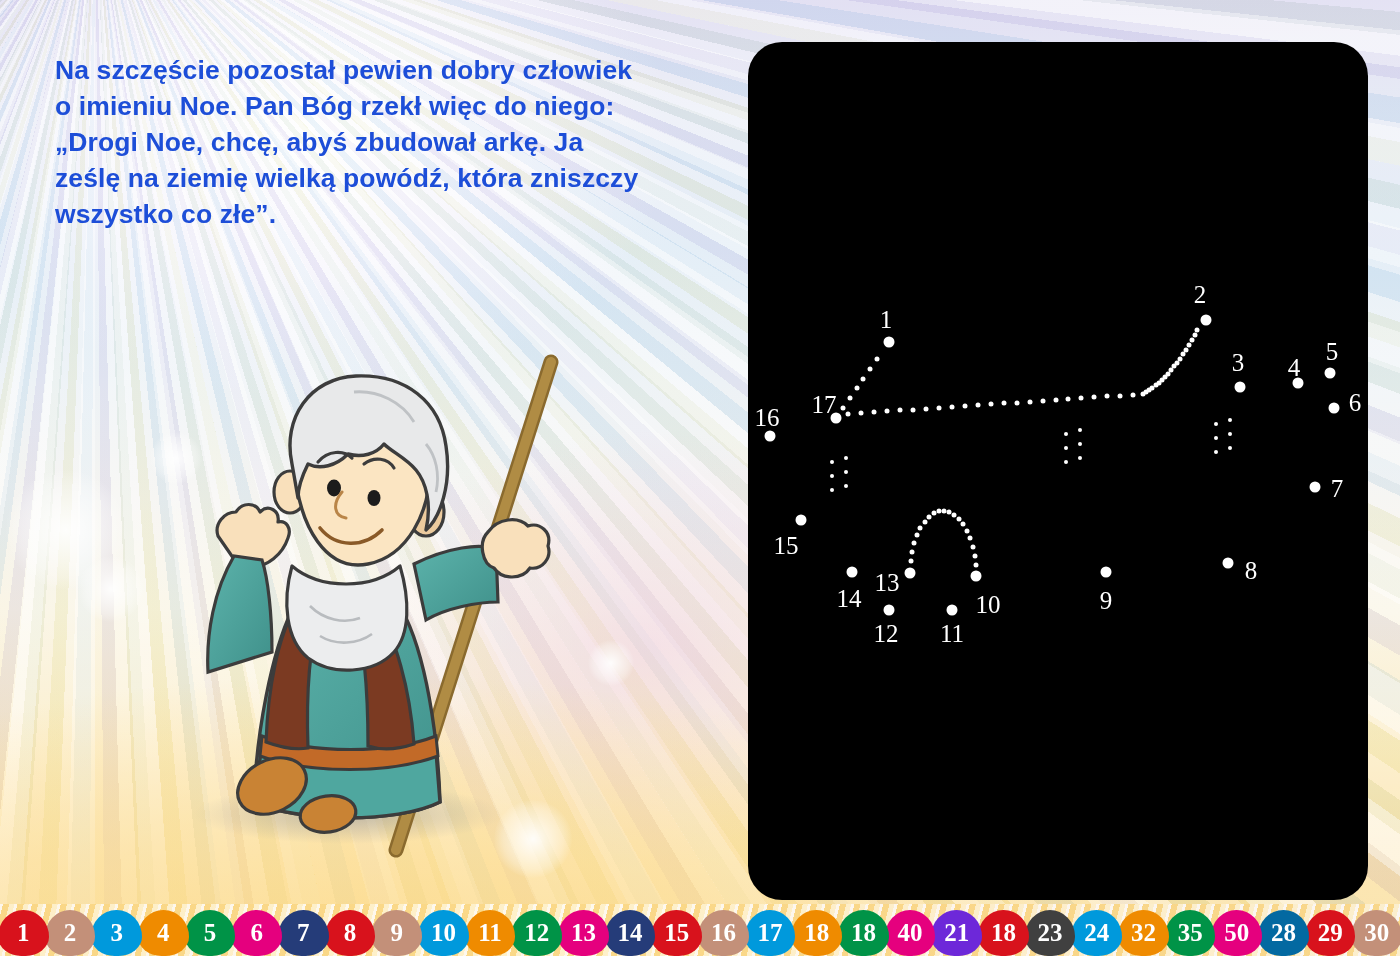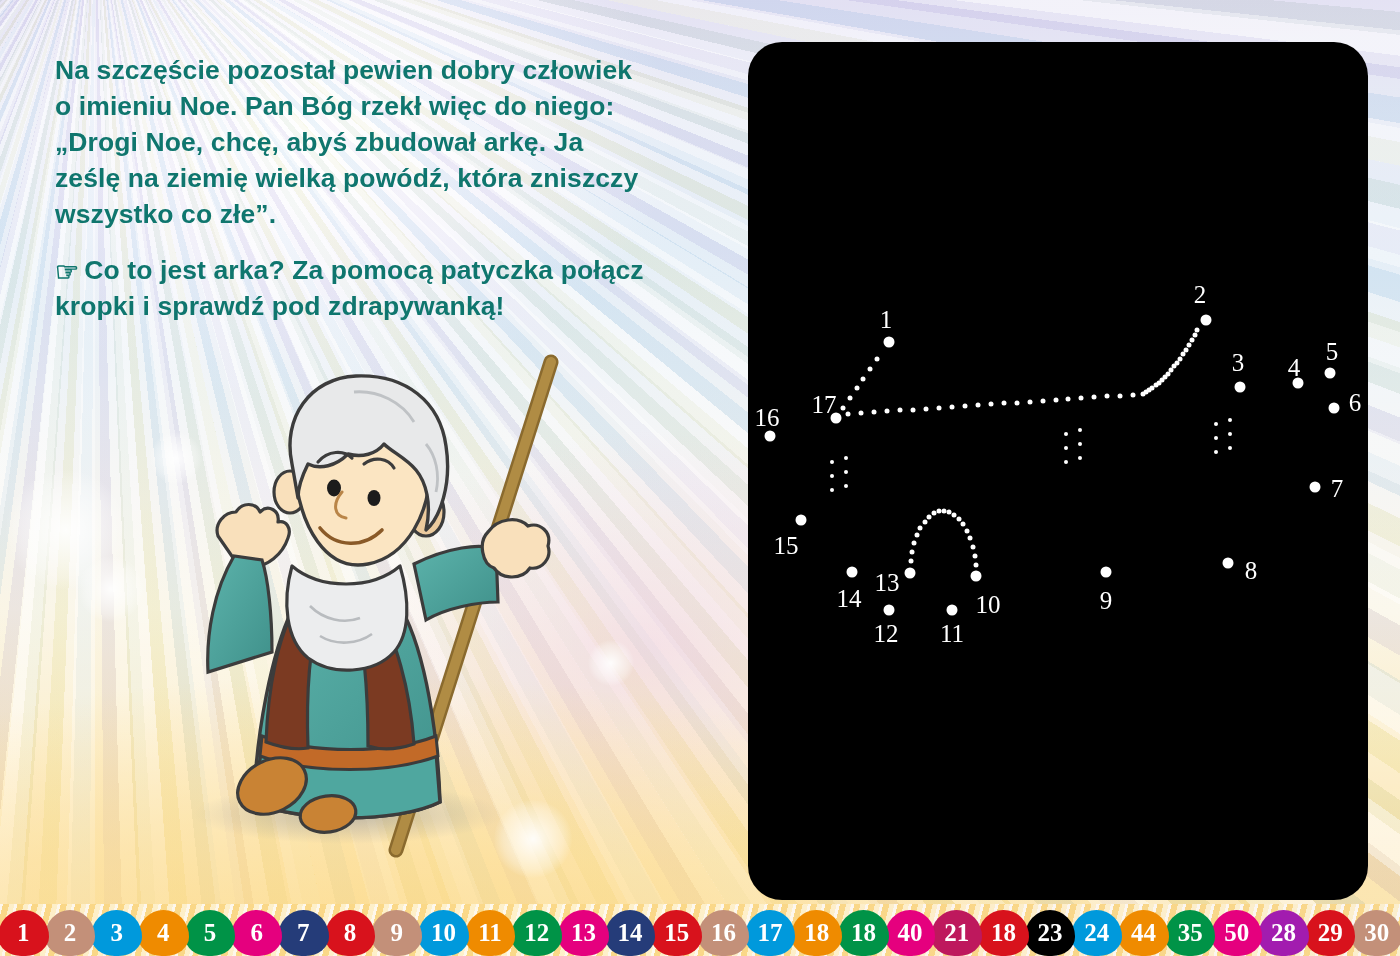--- a/index.html
+++ b/index.html
@@ -66,21 +66,21 @@
   .bk1 { left: 6px;   top: 470px; width: 120px; height: 120px; }
   .bk2 { left: 78px;  top: 556px; width: 66px;  height: 66px;  }
   .bk3 { left: 150px; top: 432px; width: 52px;  height: 52px;  }
   .bk4 { left: 494px; top: 800px; width: 78px;  height: 78px;  }
   .bk5 { left: 588px; top: 640px; width: 46px;  height: 46px;  }
 
   
   .story {
     position: absolute; left: 55px; top: 52px; width: 600px;
     font-size: 26.5px; line-height: 36px; font-weight: 700;
-    color: #0f766e; letter-spacing: .1px;
+    color: #1d4ed8; letter-spacing: .1px;
   }
   .story p + p { margin-top: 20px; }
   .hand-icon {
     font-size: 27px; line-height: 1; margin-right: 5px;
     display: inline-block; transform: translateY(2px);
   }
 
   
   .noah { position: absolute; left: 96px; top: 352px; width: 520px; height: 520px; }
   .noah svg { width: 100%; height: 100%; display: block; }
@@ -150,21 +150,20 @@
   <div class="glow-pink"></div>
   <div class="glow-bottom"></div>
   <div class="bokeh bk1"></div>
   <div class="bokeh bk2"></div>
   <div class="bokeh bk3"></div>
   <div class="bokeh bk4"></div>
   <div class="bokeh bk5"></div>
 
   <div class="story">
     <p>Na szczęście pozostał pewien dobry człowiek o imieniu Noe. Pan Bóg rzekł więc do niego: „Drogi Noe, chcę, abyś zbudował arkę. Ja ześlę na ziemię wielką powódź, która zniszczy wszystko co złe”.</p>
-    <p><span class="hand-icon">☞</span><span>Co to jest arka? Za pomocą patyczka połącz kropki i sprawdź pod zdrapywanką!</span></p>
   </div>
 
   <div class="noah">
     <svg viewBox="0 0 520 520" xmlns="http://www.w3.org/2000/svg">
       <defs>
         <linearGradient id="robeG" x1="0" y1="0" x2="1" y2="1">
           <stop offset="0" stop-color="#5cb3ab"></stop>
             <stop offset="1" stop-color="#3f908a"></stop>
         </linearGradient>
         <radialGradient id="shadowG" cx="50%" cy="50%" r="50%">
@@ -383,26 +382,26 @@
         <div class="chip" style="background: rgb(239, 139, 0); z-index: 30;">11</div>
         <div class="chip" style="background: rgb(0, 147, 71); z-index: 29;">12</div>
         <div class="chip" style="background: rgb(229, 0, 126); z-index: 28;">13</div>
         <div class="chip" style="background: rgb(37, 60, 121); z-index: 27;">14</div>
         <div class="chip" style="background: rgb(216, 18, 28); z-index: 26;">15</div>
         <div class="chip" style="background: rgb(195, 144, 121); z-index: 25;">16</div>
         <div class="chip" style="background: rgb(0, 153, 220); z-index: 24;">17</div>
         <div class="chip" style="background: rgb(239, 139, 0); z-index: 23;">18</div>
         <div class="chip" style="background: rgb(0, 147, 71); z-index: 22;">18</div>
         <div class="chip" style="background: rgb(229, 0, 126); z-index: 21;">40</div>
-        <div class="chip" style="background: #be185d; z-index: 20;">21</div>
+        <div class="chip" style="background: #6d28d9; z-index: 20;">21</div>
         <div class="chip" style="background: rgb(216, 18, 28); z-index: 19;">18</div>
-        <div class="chip" style="background: #000000; z-index: 18;">23</div>
+        <div class="chip" style="background: #404040; z-index: 18;">23</div>
         <div class="chip" style="background: rgb(0, 153, 220); z-index: 17;">24</div>
-        <div class="chip" style="background: rgb(239, 139, 0); z-index: 16;">44</div>
+        <div class="chip" style="background: rgb(239, 139, 0); z-index: 16;">32</div>
         <div class="chip" style="background: rgb(0, 147, 71); z-index: 15;">35</div>
         <div class="chip" style="background: rgb(229, 0, 126); z-index: 14;">50</div>
-        <div class="chip" style="background: #a21caf; z-index: 13;">28</div>
+        <div class="chip" style="background: #0369a1; z-index: 13;">28</div>
         <div class="chip" style="background: rgb(216, 18, 28); z-index: 12;">29</div>
         <div class="chip" style="background: rgb(195, 144, 121); z-index: 11;">30</div>
       </div>
   </div>
 
 </div>
 
 </body></html>

